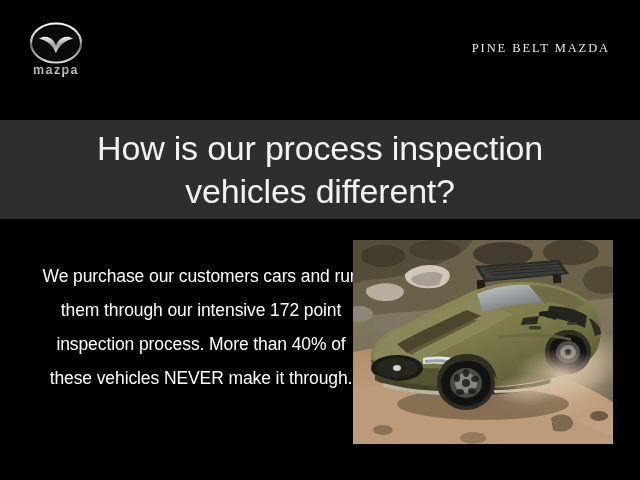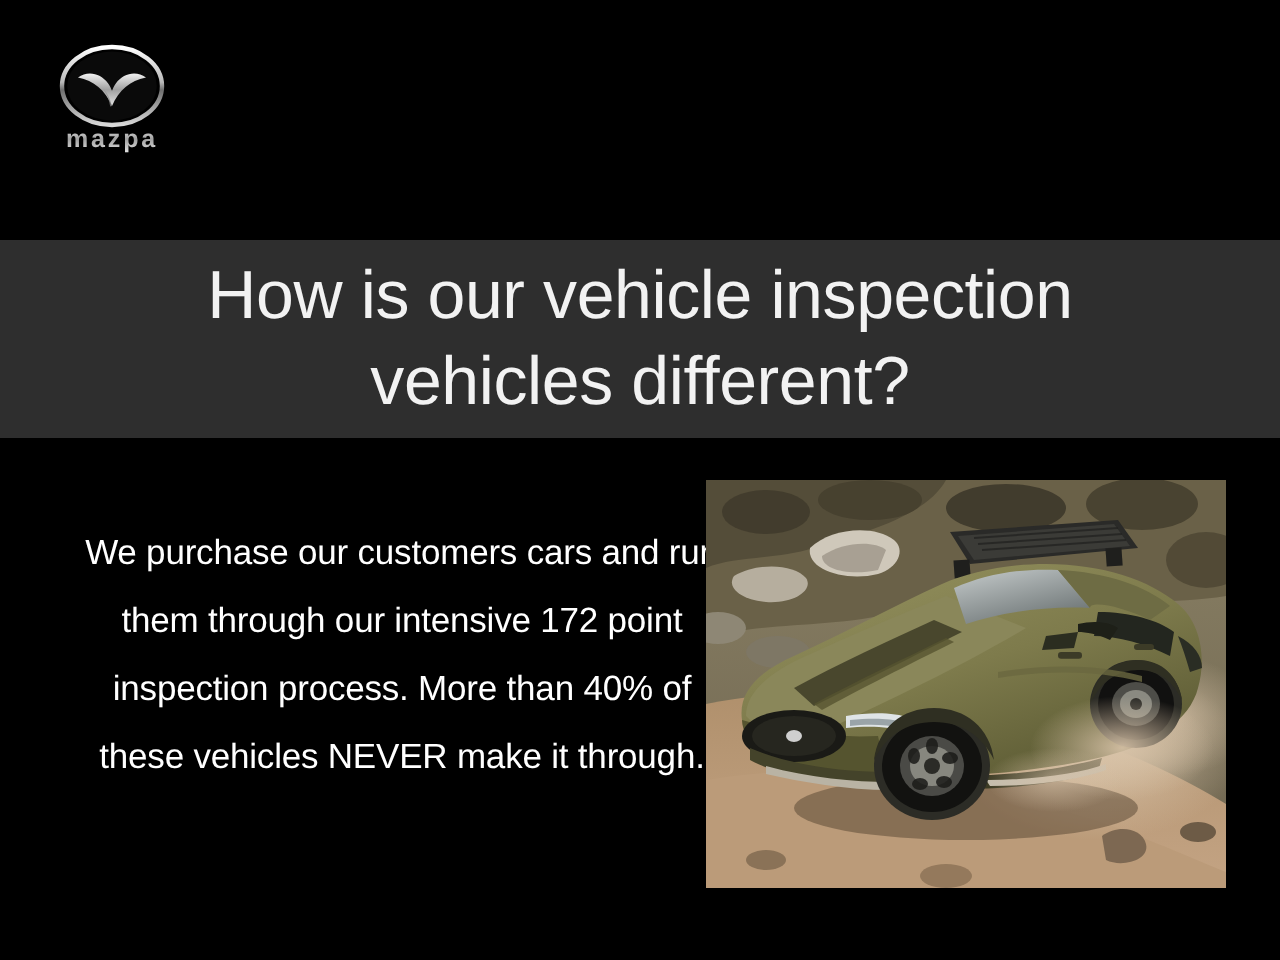--- a/index.html
+++ b/index.html
@@ -147,25 +147,26 @@
                  C34.4 22.3 35 21 36 19.6 C39.5 14.8 46 13 51 16.8 C43 18.5 37.5 23 34 31 Z" fill="url(#chrome2)"></path>
         <path d="M34 31 C33.2 27.5 31.6 24.6 29.6 22.3 C31.2 24.9 32.6 27.8 33.1 31.2 Z" fill="#8c8c8c" opacity="0.7"></path>
 
         <g fill="url(#chrome2)">
           <rect x="8" y="42.5" width="52" height="9.5" rx="1" fill="none"></rect>
           <text x="34" y="51.5" text-anchor="middle" font-family="Liberation Sans, sans-serif" font-size="12.5" font-weight="700" letter-spacing="1.4" fill="url(#chrome2)">mazpa</text>
         </g>
       </svg>
     </div>
 
+    <div class="dealer-name">PINE BELT MAZDA</div>
   </div>
 
   <div class="headline-band">
     <h1 class="headline">
-      <span class="ln">How is our vehicle inspection</span>
+      <span class="ln">How is our process inspection</span>
       <span class="ln">vehicles different?</span>
     </h1>
   </div>
 
   <div class="body-area">
 
     <p class="body-copy">We purchase our customers cars and run them through our intensive 172 point inspection process. More than 40% of these vehicles NEVER make it through.</p>
 
   </div>
 

